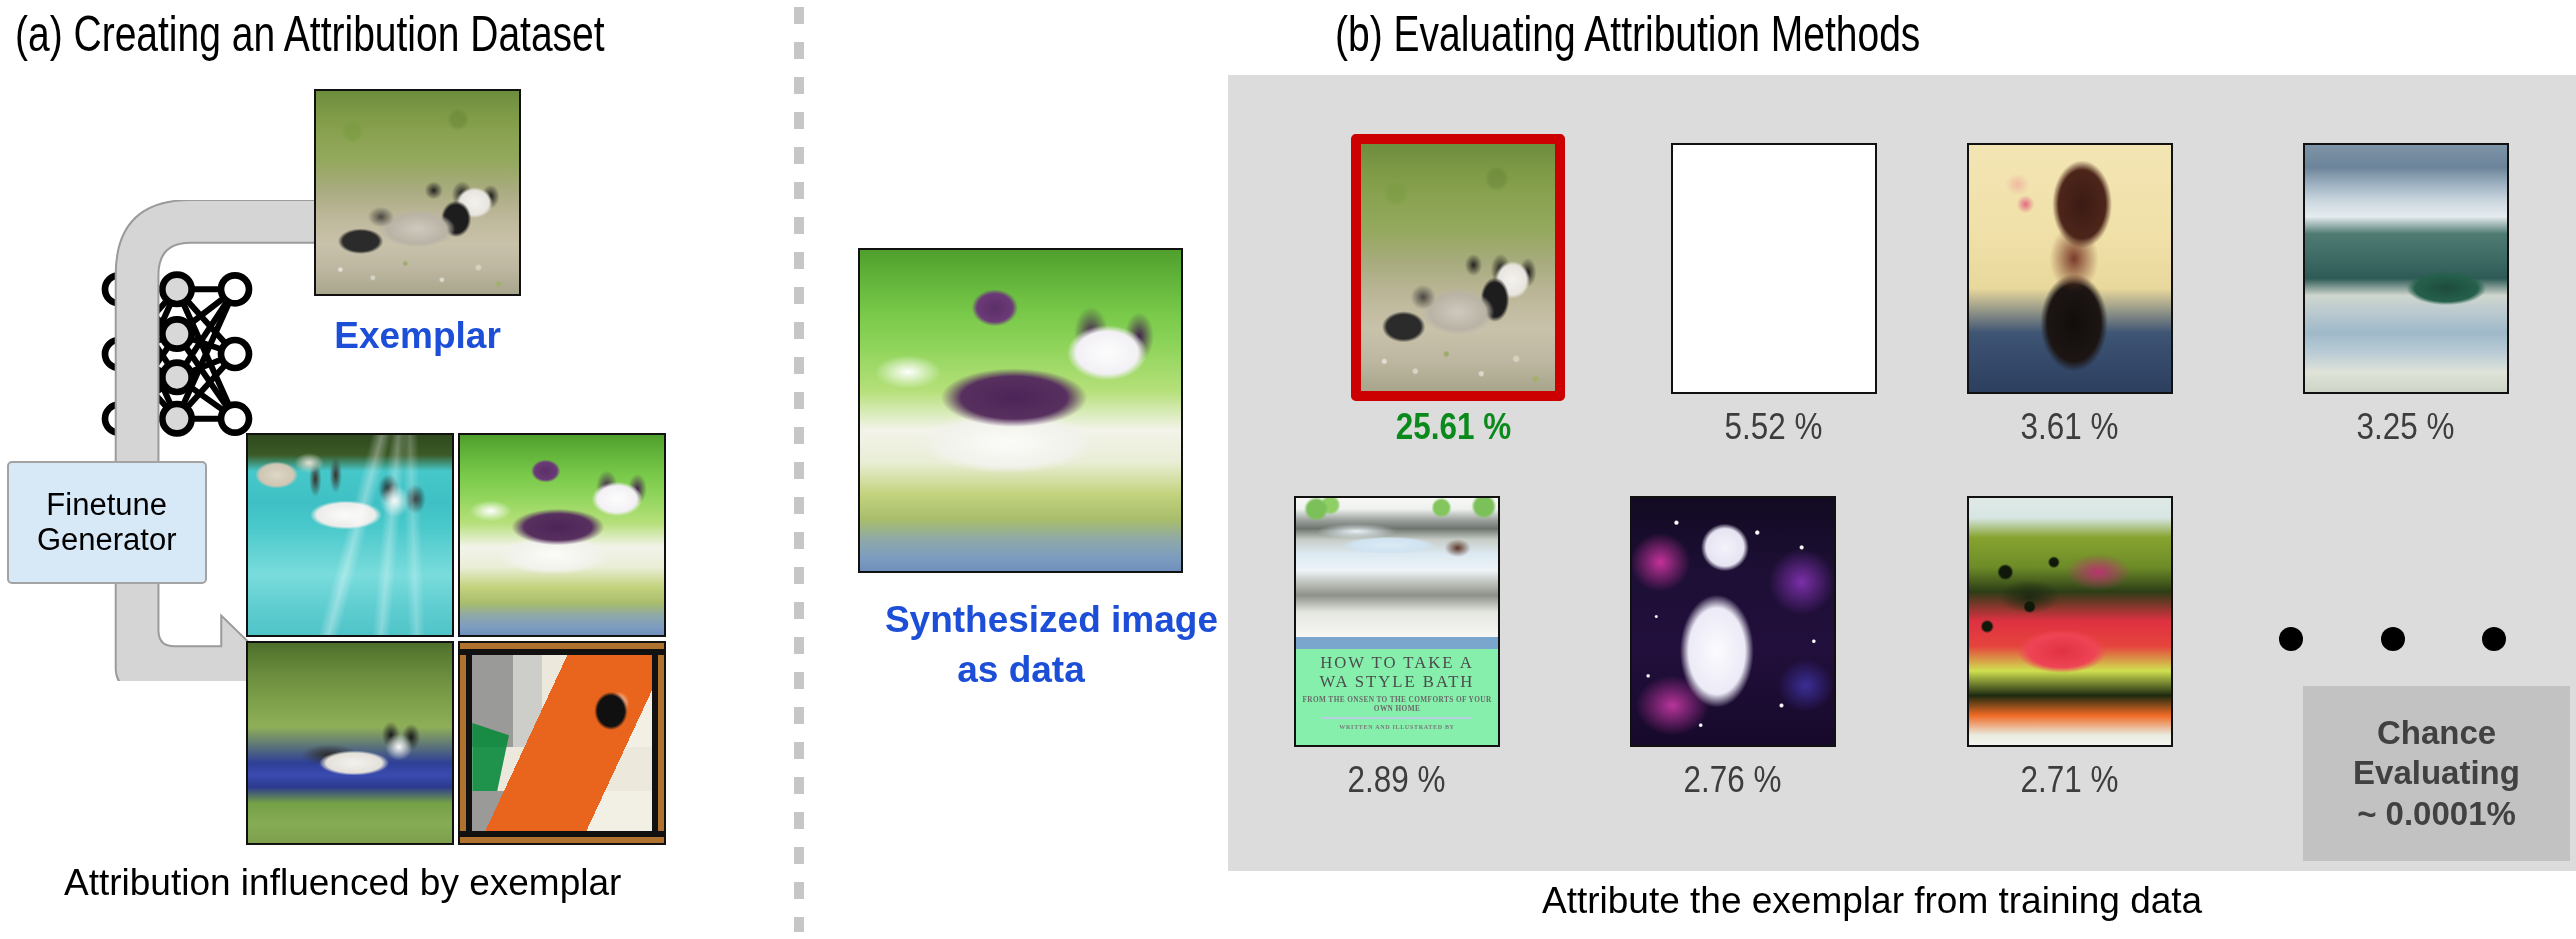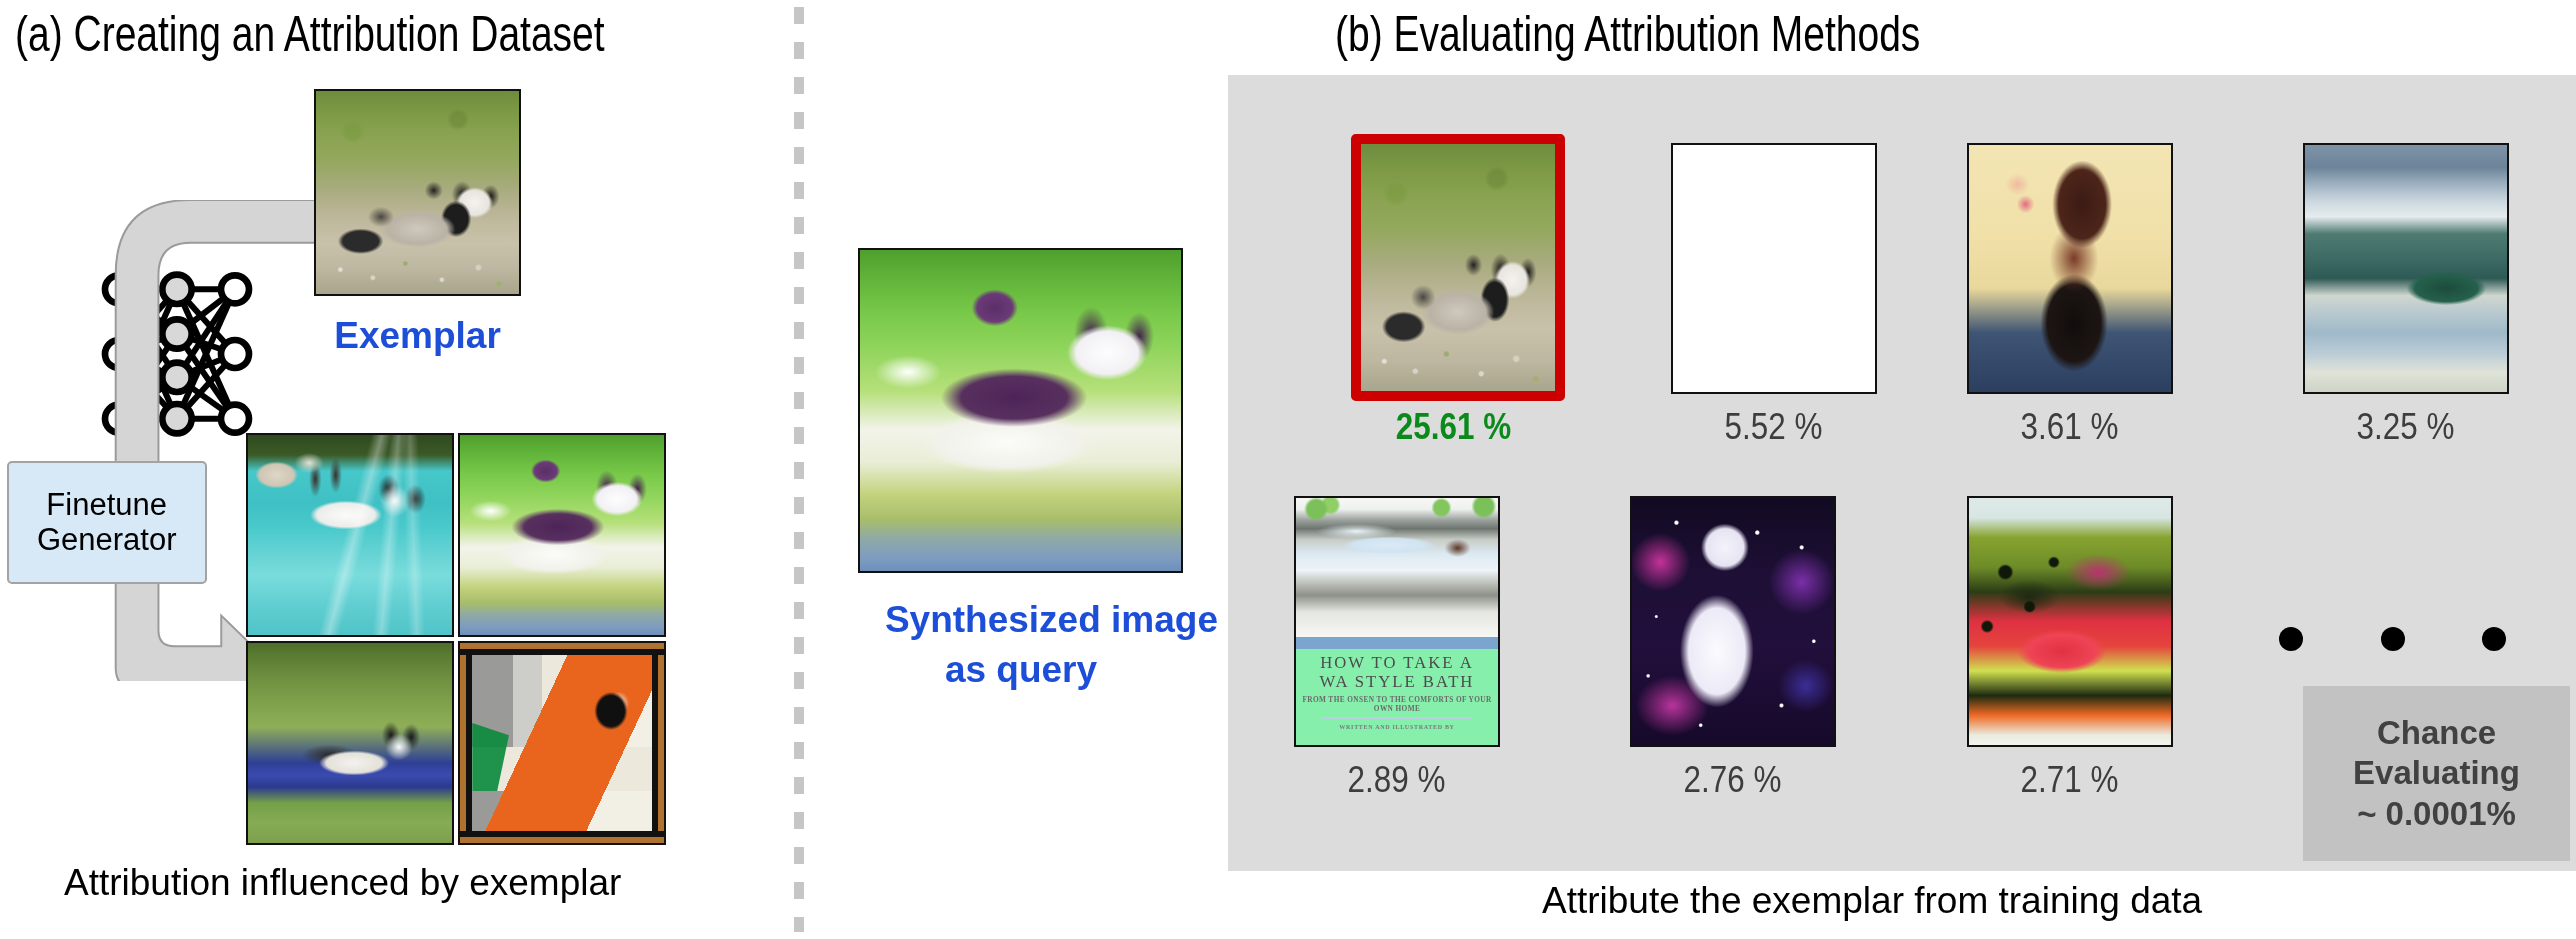--- a/index.html
+++ b/index.html
@@ -359,21 +359,21 @@
 </div>
 
 <div class="abs cap" style="left:64px;top:862px;">Attribution influenced by exemplar</div>
 
 <div class="abs" id="divider"></div>
 
 <div class="pic" style="left:858px;top:248px;width:325px;height:325px;">
   <div class="art art-badger-water"></div>
 </div>
 <div class="abs cap-reg" style="left:824px;top:599px;width:394px;text-align:right;">Synthesized image</div>
-<div class="abs cap-reg" style="left:824px;top:649px;width:394px;text-align:center;">as query</div>
+<div class="abs cap-reg" style="left:824px;top:649px;width:394px;text-align:center;">as data</div>
 
 <div class="abs panel-title" style="left:1335px;top:4.7px;">(b) Evaluating Attribution Methods</div>
 
 <div class="abs" id="panel-b-bg"></div>
 
 <div class="abs" style="left:1320px;top:134px;width:267px;height:314px;">
   <div class="pic" style="left:31px;top:0;width:214px;height:267px;border:10.7px solid #cc0000;border-radius:4.7px;">
     <div class="art art-badger-photo"></div>
   </div>
   <div class="abs pct pct-top" style="left:0;top:272px;width:267px;">25.61 %</div>

